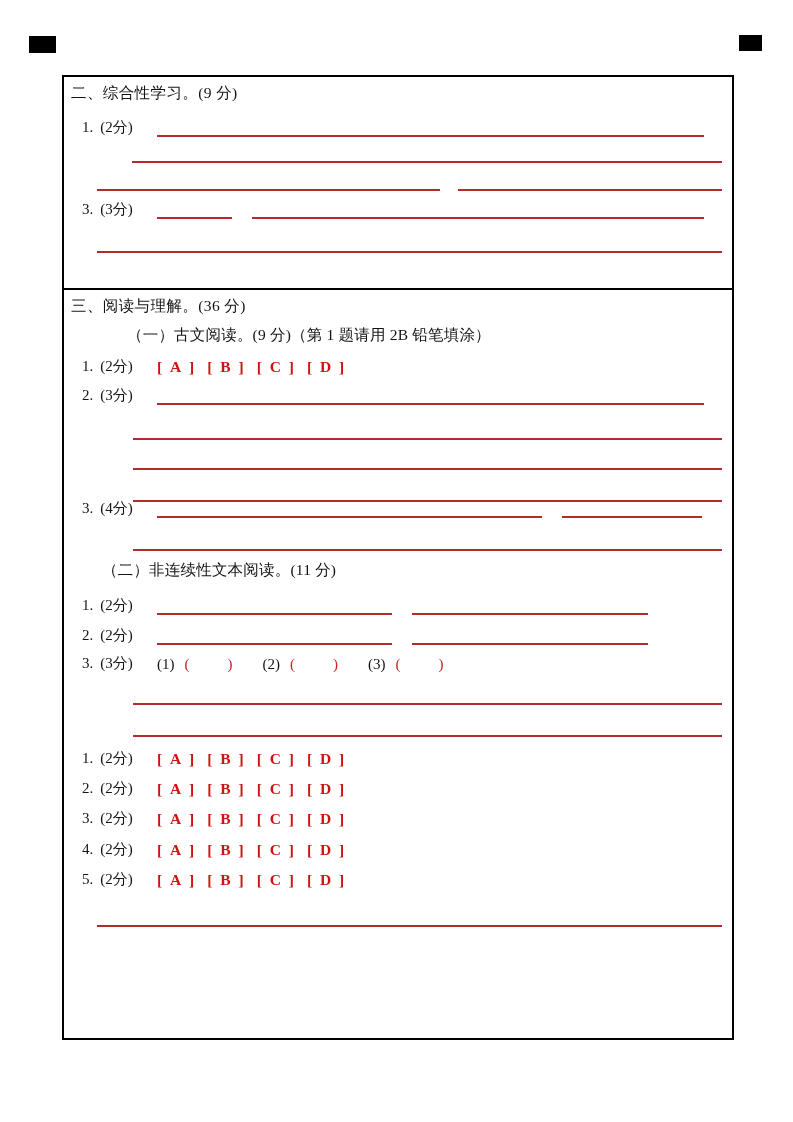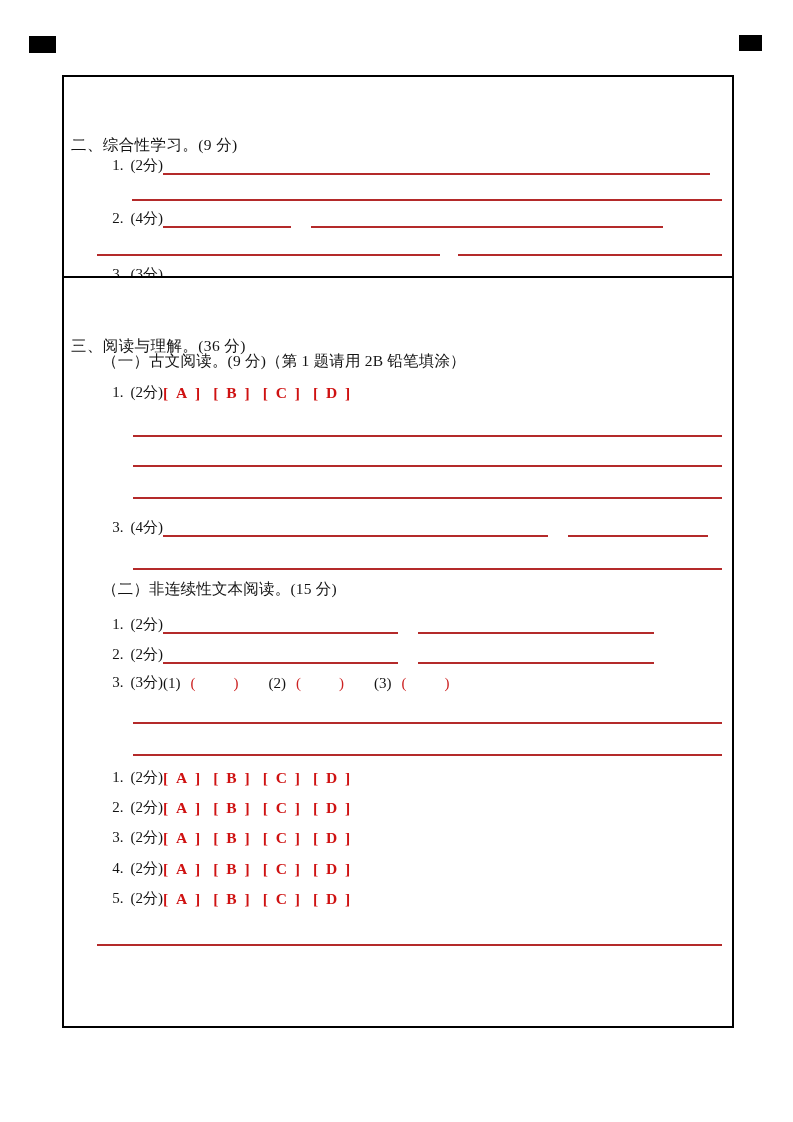--- a/index.html
+++ b/index.html
@@ -17,30 +17,30 @@
   }
   .regmark{position:absolute;background:var(--frame);}
   .regmark.left{left:29px;top:36px;width:27px;height:17px;}
   .regmark.right{left:739px;top:35px;width:23px;height:16px;}
   .artifact{position:absolute;left:536px;top:80px;width:3px;height:4px;background:#c6c6c6;}
   .box{
     position:absolute;left:62px;width:672px;border:2px solid var(--frame);
     box-sizing:border-box;background:#ffffff;
   }
   .box1{top:75px;height:218px;}
-  .box2{top:276px;height:752px;}
+  .box2{top:288px;height:752px;}
   .box-title{
-    height:26px;padding:20px 0 0 7px;box-sizing:border-box;
-    font-size:15.5px;letter-spacing:0.4px;white-space:nowrap;margin-top:38px;
+    height:26px;padding:6px 0 0 7px;box-sizing:border-box;
+    font-size:15.5px;letter-spacing:0.4px;white-space:nowrap;
   }
   .sub-title{
     display:flex;align-items:flex-end;padding-left:38px;box-sizing:border-box;
     font-size:15.5px;letter-spacing:0.2px;white-space:nowrap;
   }
-  .q-row{display:flex;align-items:flex-end;padding-left:24px;box-sizing:border-box;text-align:right;}
+  .q-row{display:flex;align-items:flex-end;padding-left:18px;box-sizing:border-box;}
   .q-label{width:75px;flex:none;font-size:15px;white-space:nowrap;}
   .q-num{margin-right:7px;}
   .seg{height:0;border-bottom:2px solid var(--line-red);flex:none;}
   .cont-row{display:flex;align-items:flex-end;box-sizing:border-box;}
   .choices{display:flex;align-items:flex-end;}
   .choice{
     color:var(--choice-red);font-weight:bold;font-size:15.5px;
     margin-right:11px;letter-spacing:2px;white-space:pre;
   }
   .paren-group{display:flex;align-items:flex-end;margin-right:30px;}
@@ -60,71 +60,70 @@
   <div class="box box1">
     <div class="box-title">二、综合性学习。(9 分)</div>
     <div class="box-body">
         <div class="q-row" style="height: 34px;">
           <div class="q-label"><span class="q-num">1.</span><span class="q-pts">(2分)</span></div>
           <div class="seg" style="width: 547px;"></div>
         </div>
         <div class="cont-row" style="height: 26px; padding-left: 68px;">
           <div class="seg" style="width: 590px;"></div>
         </div>
-        <div class="q-row" style="height: 27px;">
-          <div class="q-label"><span class="q-num">2.</span><span class="q-pts">(4分)</span></div>
-          <div class="seg" style="width: 128px; margin-right: 20px;"></div>
-          <div class="seg" style="width: 352px;"></div>
-        </div>
         <div class="cont-row" style="height: 28px; padding-left: 33px;">
           <div class="seg" style="width: 343px; margin-right: 18px;"></div>
           <div class="seg" style="width: 264px;"></div>
         </div>
         <div class="q-row" style="height: 28px;">
           <div class="q-label"><span class="q-num">3.</span><span class="q-pts">(3分)</span></div>
           <div class="seg" style="width: 75px; margin-right: 20px;"></div>
           <div class="seg" style="width: 452px;"></div>
         </div>
         <div class="cont-row" style="height: 34px; padding-left: 33px;">
           <div class="seg" style="width: 625px;"></div>
         </div>
       </div>
   </div>
 
   <div class="box box2">
     <div class="box-title">三、阅读与理解。(36 分)</div>
     <div class="box-body">
-        <div class="sub-title" style="height: 30px;">（一）古文阅读。(9 分)（第 1 题请用 2B 铅笔填涂）</div>
-        <div class="q-row" style="height: 30px;">
-          <div class="q-label"><span class="q-num">1.</span><span class="q-pts">(2分)</span></div>
-          <div class="choices" style="display: flex; align-items: flex-end;">
-            <span class="choice">[&nbsp;A&nbsp;]</span>
-            <span class="choice">[&nbsp;B&nbsp;]</span>
-            <span class="choice">[&nbsp;C&nbsp;]</span>
-            <span class="choice">[&nbsp;D&nbsp;]</span>
-          </div>
+        <div class="sub-title" style="height: 30px; margin-left: 25px;">（一）古文阅读。(9 分)（第 1 题请用 2B 铅笔填涂）</div>
+        <div class="q-row" style="height: 30px;">
+          <div class="q-label"><span class="q-num">1.</span><span class="q-pts">(2分)</span></div>
+          <div class="choices" style="display: flex; align-items: flex-end;">
+            <span class="choice">[&nbsp;A&nbsp;]</span>
+            <span class="choice">[&nbsp;B&nbsp;]</span>
+            <span class="choice">[&nbsp;C&nbsp;]</span>
+            <span class="choice">[&nbsp;D&nbsp;]</span>
+          </div>
+        </div>
+        <div class="q-row" style="height: 29px;">
+          <div class="q-label"><span class="q-num">2.</span><span class="q-pts">(3分)</span></div>
+          <div class="seg" style="width: 547px;"></div>
         </div>
         <div class="cont-row" style="height: 35px; padding-left: 69px;">
           <div class="seg" style="width: 589px;"></div>
         </div>
         <div class="cont-row" style="height: 30px; padding-left: 69px;">
           <div class="seg" style="width: 589px;"></div>
         </div>
         <div class="cont-row" style="height: 32px; padding-left: 69px;">
           <div class="seg" style="width: 589px;"></div>
         </div>
-        <div class="q-row" style="height: 38px;">
+        <div class="q-row" style="height: 16px;">
           <div class="q-label"><span class="q-num">3.</span><span class="q-pts">(4分)</span></div>
           <div class="seg" style="width: 385px; margin-right: 20px;"></div>
           <div class="seg" style="width: 140px;"></div>
         </div>
         <div class="cont-row" style="height: 33px; padding-left: 69px;">
           <div class="seg" style="width: 589px;"></div>
         </div>
-        <div class="sub-title" style="height: 30px;">（二）非连续性文本阅读。(15 分)</div>
+        <div class="sub-title" style="height: 30px;">（二）非连续性文本阅读。(11 分)</div>
         <div class="q-row" style="height: 34px;">
           <div class="q-label"><span class="q-num">1.</span><span class="q-pts">(2分)</span></div>
           <div class="seg" style="width: 235px; margin-right: 20px;"></div>
           <div class="seg" style="width: 236px;"></div>
         </div>
         <div class="q-row" style="height: 30px;">
           <div class="q-label"><span class="q-num">2.</span><span class="q-pts">(2分)</span></div>
           <div class="seg" style="width: 235px; margin-right: 20px;"></div>
           <div class="seg" style="width: 236px;"></div>
         </div>

